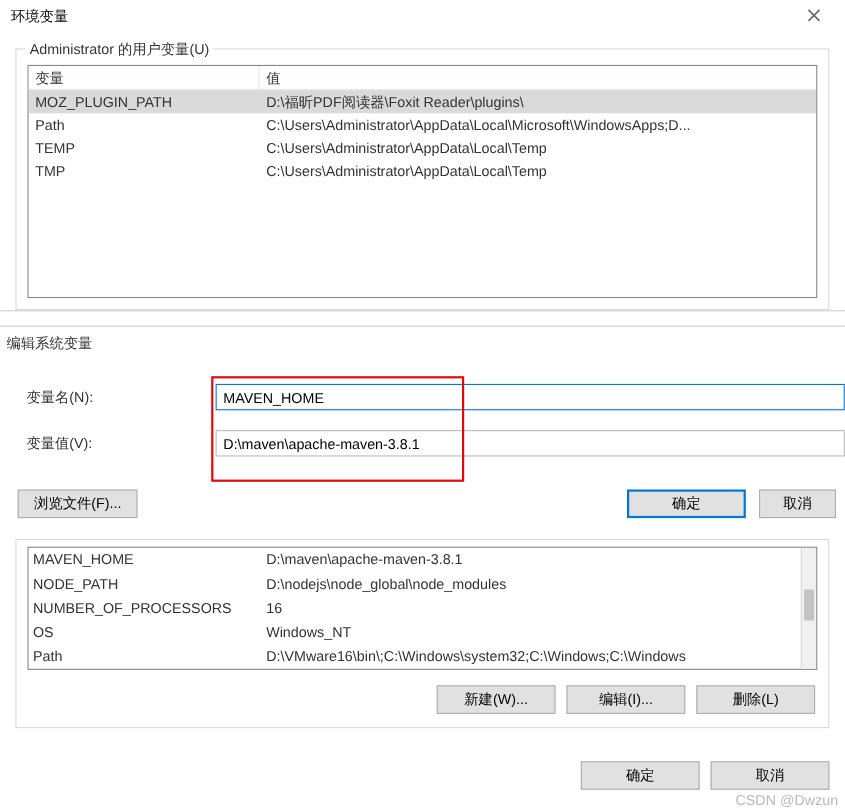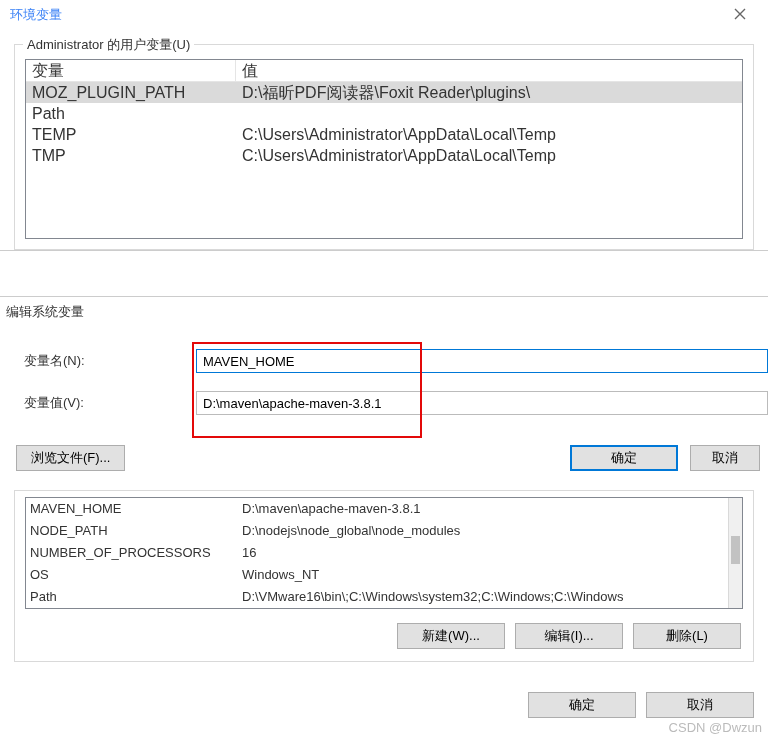--- a/index.html
+++ b/index.html
@@ -19,21 +19,21 @@
     left: 0; top: 0;
     width: 768px;
     border: 1px solid #ccc;
     border-top: none; border-left: none; border-right: none;
     background: #fff;
   }
   .titlebar1 {
     display: flex; align-items: center;
     height: 30px;
     padding: 0 10px;
-    color: #3b82f6;
+    color: #000000;
     justify-content: space-between;
   }
   .titlebar1 .spacer { flex: 1; }
   .close-x {
     width: 36px; text-align: center;
     color: #999;
   }
   .close-x svg { width: 12px; height: 12px; }
 
   .group1 {
@@ -42,22 +42,22 @@
     padding: 14px 10px 10px 10px;
     position: relative;
   }
   .group1-title {
     position: absolute; top: -9px; left: 8px;
     background: #fff; padding: 0 4px;
   }
 
   .uvars-table {
     border: 1px solid #828790;
-    height: 180px;
-    font-size: 16px;
+    height: 212px;
+    font-size: 13px;
     overflow: hidden;
   }
   .uvh {
     display: flex;
     background: #fff;
     border-bottom: 1px solid #e5e5e5;
     height: 22px; line-height: 22px;
   }
   .uvh .c1 { width: 210px; padding-left: 6px; border-right: 1px solid #e5e5e5; }
   .uvh .c2 { flex: 1; padding-left: 6px; }
@@ -195,20 +195,21 @@
       <div class="uvh">
         <div class="c1">变量</div>
         <div class="c2">值</div>
       </div>
       <div class="uvr sel">
         <div class="c1">MOZ_PLUGIN_PATH</div>
         <div class="c2">D:\福昕PDF阅读器\Foxit Reader\plugins\</div>
       </div>
       <div class="uvr">
         <div class="c1">Path</div>
+        <div class="c2">C:\Users\Administrator\AppData\Local\Microsoft\WindowsApps;D...</div>
       </div>
       <div class="uvr">
         <div class="c1">TEMP</div>
         <div class="c2">C:\Users\Administrator\AppData\Local\Temp</div>
       </div>
       <div class="uvr">
         <div class="c1">TMP</div>
         <div class="c2">C:\Users\Administrator\AppData\Local\Temp</div>
       </div>
     </div>

